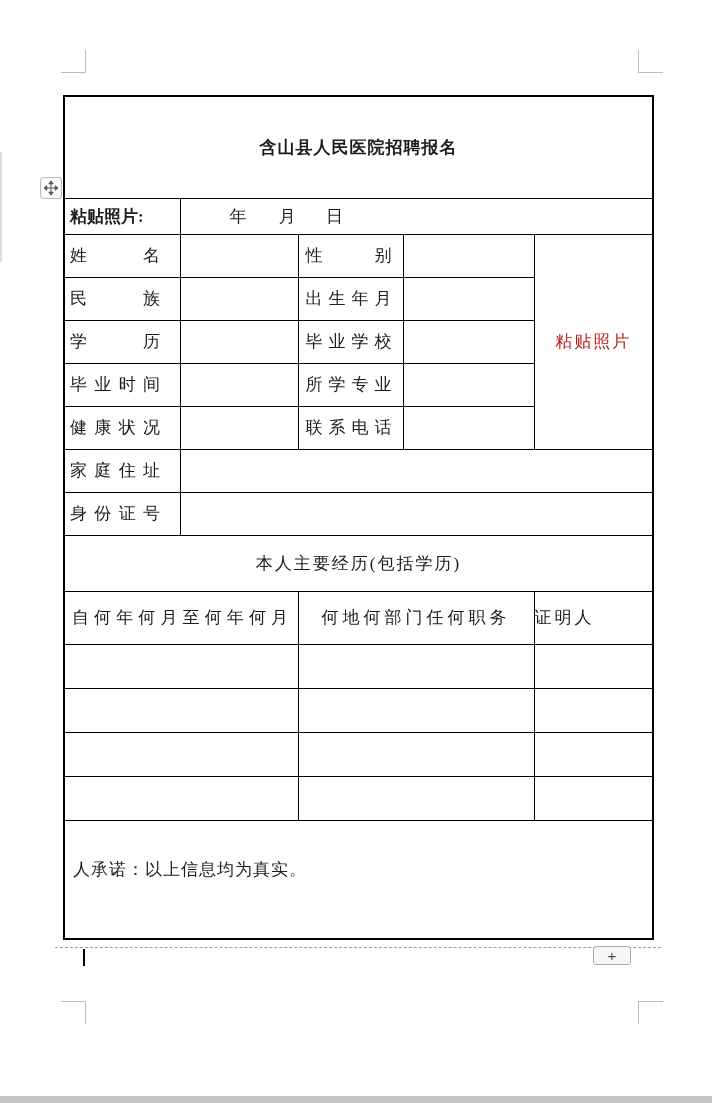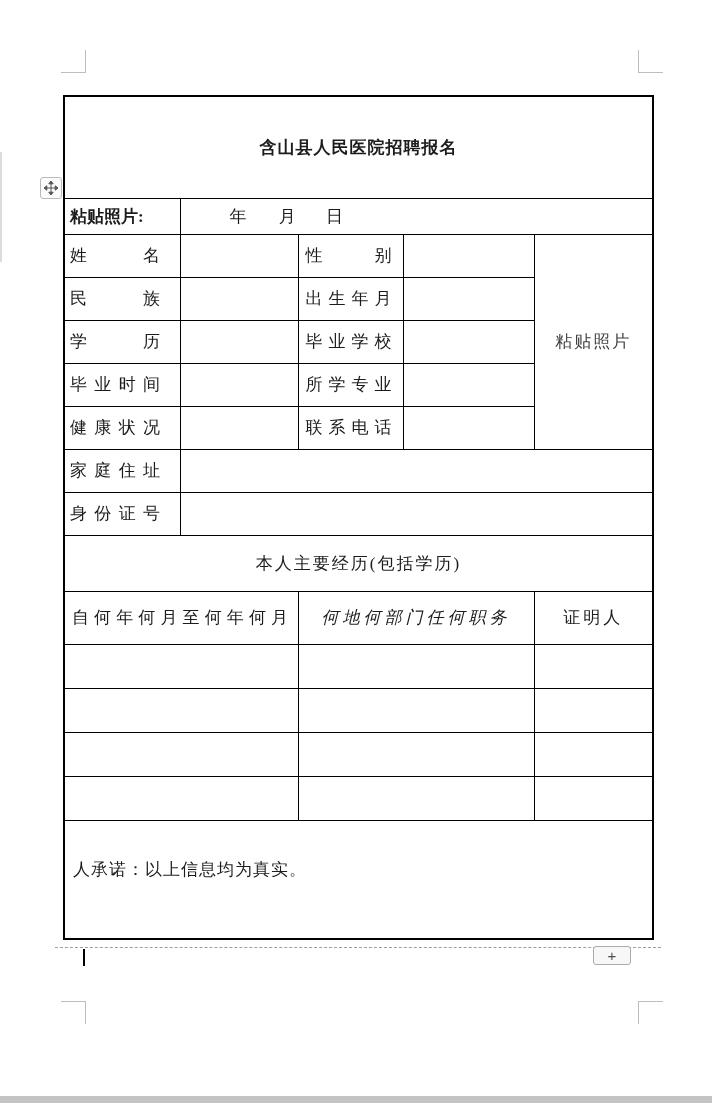--- a/index.html
+++ b/index.html
@@ -82,29 +82,29 @@
 
   .justify-chars { display: flex; justify-content: space-between; }
   .spread-l { width: 90px; margin-left: 5px; }
   .spread-r { width: 86px; margin-left: 7px; }
   .spread-period { width: 216px; margin-left: 7px; }
 
   .photo-cell {
     text-align: center;
     font-size: 12px;
     letter-spacing: 2px;
-    color: #404040;
+    color: #b91c1c;
   }
   .section-title-cell {
     text-align: center;
     font-size: 18px;
     letter-spacing: 2px;
   }
-  .col-position-cell { text-align: center; letter-spacing: 4px; font-style: italic; }
-  .col-witness-cell  { text-align: center; font-size: 13px; letter-spacing: 3px; margin-top: 44px; }
+  .col-position-cell { text-align: center; letter-spacing: 4px; }
+  .col-witness-cell  { font-size: 13px; letter-spacing: 3px; margin-top: 44px; }
 
   .promise-cell {
     vertical-align: top !important;
     padding: 37px 0 0 8px !important;
     font-size: 14px;
     letter-spacing: 1px;
   }
 
   
   .dashed-guide {

